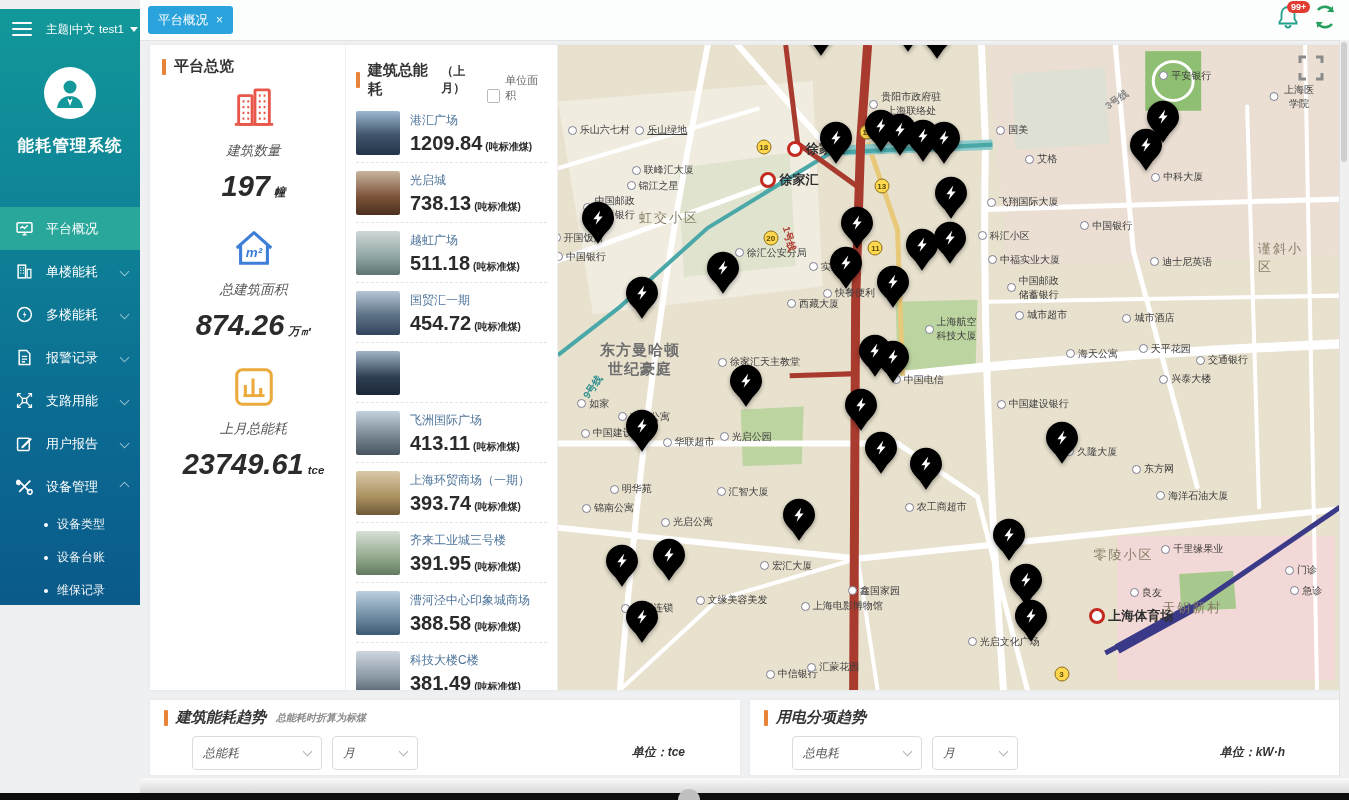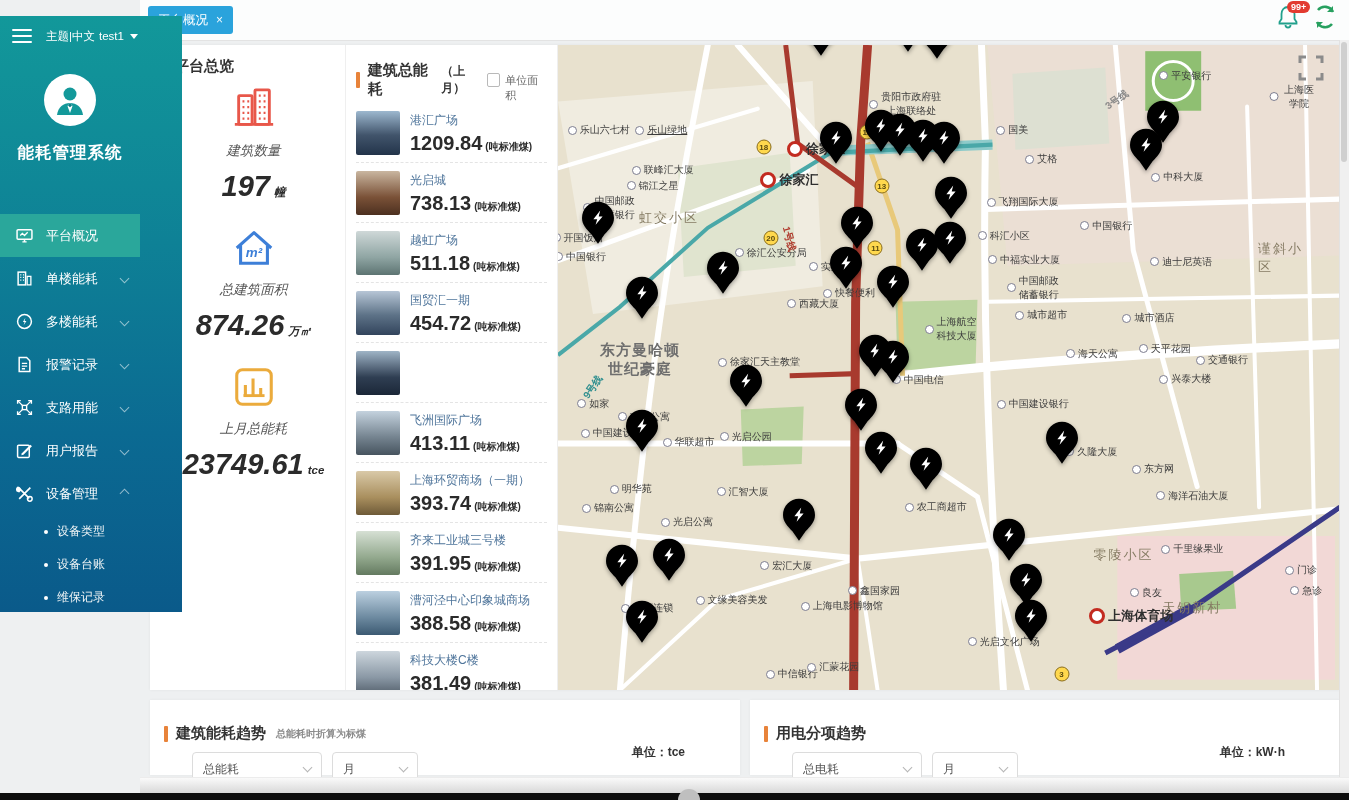--- a/index.html
+++ b/index.html
@@ -1,20 +1,20 @@
 <!DOCTYPE html>
 <html><head>
 <meta charset="utf-8">
 <style>
   html,body{margin:0;padding:0;background:#e9e9e9;font-family:"Liberation Sans","DejaVu Sans",sans-serif;}
   #app{position:relative;width:1349px;height:800px;overflow:hidden;background:#eef0f1;}
 
   
-  .sidebar{position:absolute;left:0;top:16px;width:140px;height:596px;
-    background:linear-gradient(180deg,#12989a 0%,#0e8196 38%,#0b6a92 70%,#0a5a8a 100%);z-index:30;padding-left:42px;}
+  .sidebar{position:absolute;left:0;top:9px;width:140px;height:596px;
+    background:linear-gradient(180deg,#12989a 0%,#0e8196 38%,#0b6a92 70%,#0a5a8a 100%);z-index:30;}
   .sb-top{position:absolute;left:0;top:0;width:140px;height:40px;display:flex;align-items:center;}
   .hamburger{width:20px;height:14px;margin-left:12px;display:flex;flex-direction:column;justify-content:space-between;cursor:pointer;}
   .hamburger i{display:block;height:2px;background:#fff;border-radius:1px;}
   .theme{color:#fff;font-size:11.5px;margin-left:14px;white-space:nowrap;display:flex;align-items:center;gap:4px;}
   .theme .caret{width:0;height:0;border-left:4px solid transparent;border-right:4px solid transparent;border-top:5px solid #fff;margin-left:2px;}
   .avatar{position:absolute;left:44px;top:58px;width:52px;height:52px;border-radius:50%;background:#fff;display:flex;align-items:center;justify-content:center;}
   .app-title{position:absolute;left:0;top:126px;width:140px;text-align:center;color:#fff;font-size:16.5px;font-weight:bold;letter-spacing:1px;}
   .nav{position:absolute;left:0;top:198px;width:140px;}
   .nav-item{height:43px;display:flex;align-items:center;color:#fff;font-size:13px;cursor:pointer;position:relative;}
   .nav-item svg{width:17px;height:17px;margin-left:16px;flex:0 0 17px;}
@@ -48,21 +48,21 @@
   .overview{width:196px;border-right:1px solid #efefef;padding:12px 0 0 12px;box-sizing:border-box;}
   .stats{margin-top:10px;font-style:italic;}
   .stat{text-align:center;margin-bottom:22px;}
   .stat-icon{display:inline-block;}
   .stat-label{font-size:13.5px;color:#555;margin-top:6px;}
   .stat-value{font-size:29px;font-weight:bold;color:#2b2b2b;margin-top:10px;letter-spacing:0;}
   .stat-unit{font-size:11.5px;font-weight:bold;color:#2b2b2b;margin-left:4px;}
 
   .buildings{width:212px;border-right:1px solid #efefef;padding:12px 10px 0 10px;box-sizing:border-box;overflow:hidden;}
   .bl-head{display:flex;align-items:center;justify-content:space-between;}
-  .cb-wrap{display:flex;align-items:flex-start;gap:5px;font-size:11px;color:#666;cursor:pointer;margin-top:16px;}
+  .cb-wrap{display:flex;align-items:flex-end;gap:5px;font-size:11px;color:#666;cursor:pointer;margin-top:16px;}
   .cb{width:12px;height:12px;border:1px solid #b9b9b9;border-radius:2px;background:#fff;}
   .b-item{display:flex;align-items:center;padding:8px 0 7px 0;border-bottom:1px dashed #e4e4e4;}
   .thumb{width:44px;height:44px;flex:0 0 44px;border-radius:2px;}
   .b-info{margin-left:10px;min-width:0;}
   .b-name{font-size:12px;color:#4f759b;white-space:nowrap;overflow:hidden;text-overflow:ellipsis;max-width:135px;}
   .b-val{font-size:20px;font-weight:bold;color:#2b2b2b;margin-top:3px;white-space:nowrap;}
   .b-unit{font-size:10px;font-weight:bold;color:#2b2b2b;margin-left:3px;}
   .t0{background:linear-gradient(180deg,#9db8cf 0%,#41546b 55%,#23344a 100%);}
   .t1{background:linear-gradient(180deg,#c9b6a0 0%,#7a5137 60%,#4c3020 100%);}
   .t2{background:linear-gradient(180deg,#cfd8d8 0%,#8fa5a3 60%,#5d7472 100%);}
@@ -87,21 +87,21 @@
   .line-label{position:absolute;z-index:2;font-size:10px;font-weight:bold;pointer-events:none;}
   .station{position:absolute;transform:translate(-50%,-50%);z-index:3;width:13px;height:13px;border-radius:50%;
     background:#ffd84d;border:1.5px solid #8a6d1d;color:#5a4a10;font-size:8px;font-weight:bold;
     display:flex;align-items:center;justify-content:center;}
   .marker{position:absolute;transform:translate(-50%,-96%);z-index:4;width:34px;height:44px;cursor:pointer;filter:drop-shadow(0 2px 2px rgba(0,0,0,.35));}
   .marker svg{width:34px;height:44px;display:block;}
   .map-fullscreen{position:absolute;right:16px;top:10px;z-index:6;width:26px;height:26px;cursor:pointer;}
 
   
   .trends{position:absolute;left:150px;top:700px;width:1190px;height:75px;display:flex;gap:10px;}
-  .trend{flex:1;background:#fff;padding:24px 14px;box-sizing:border-box;position:relative;box-shadow:0 0 3px rgba(0,0,0,.05);}
+  .trend{flex:1;background:#fff;padding:8px 14px;box-sizing:border-box;position:relative;box-shadow:0 0 3px rgba(0,0,0,.05);font-style:italic;}
   .controls{display:flex;align-items:center;margin-top:9px;margin-left:28px;gap:10px;}
   .select{height:32px;border:1px solid #dcdcdc;border-radius:4px;display:flex;align-items:center;
     padding:0 10px;font-size:12px;color:#555;cursor:pointer;justify-content:space-between;background:#fff;}
   .select.w1{width:108px;}
   .select.w2{width:64px;}
   .select .chev2{width:6px;height:6px;border-right:1.5px solid #b5b5b5;border-bottom:1.5px solid #b5b5b5;transform:rotate(45deg);margin-top:-3px;}
   .unit-text{position:absolute;right:55px;top:44px;font-size:12px;font-weight:bold;color:#333;}
 
   .bottom-strip{position:absolute;left:140px;top:777px;width:1209px;height:16px;
     background:linear-gradient(180deg,#fafafa,#d6d6d6);border-top:1px solid #ececec;z-index:28;}

